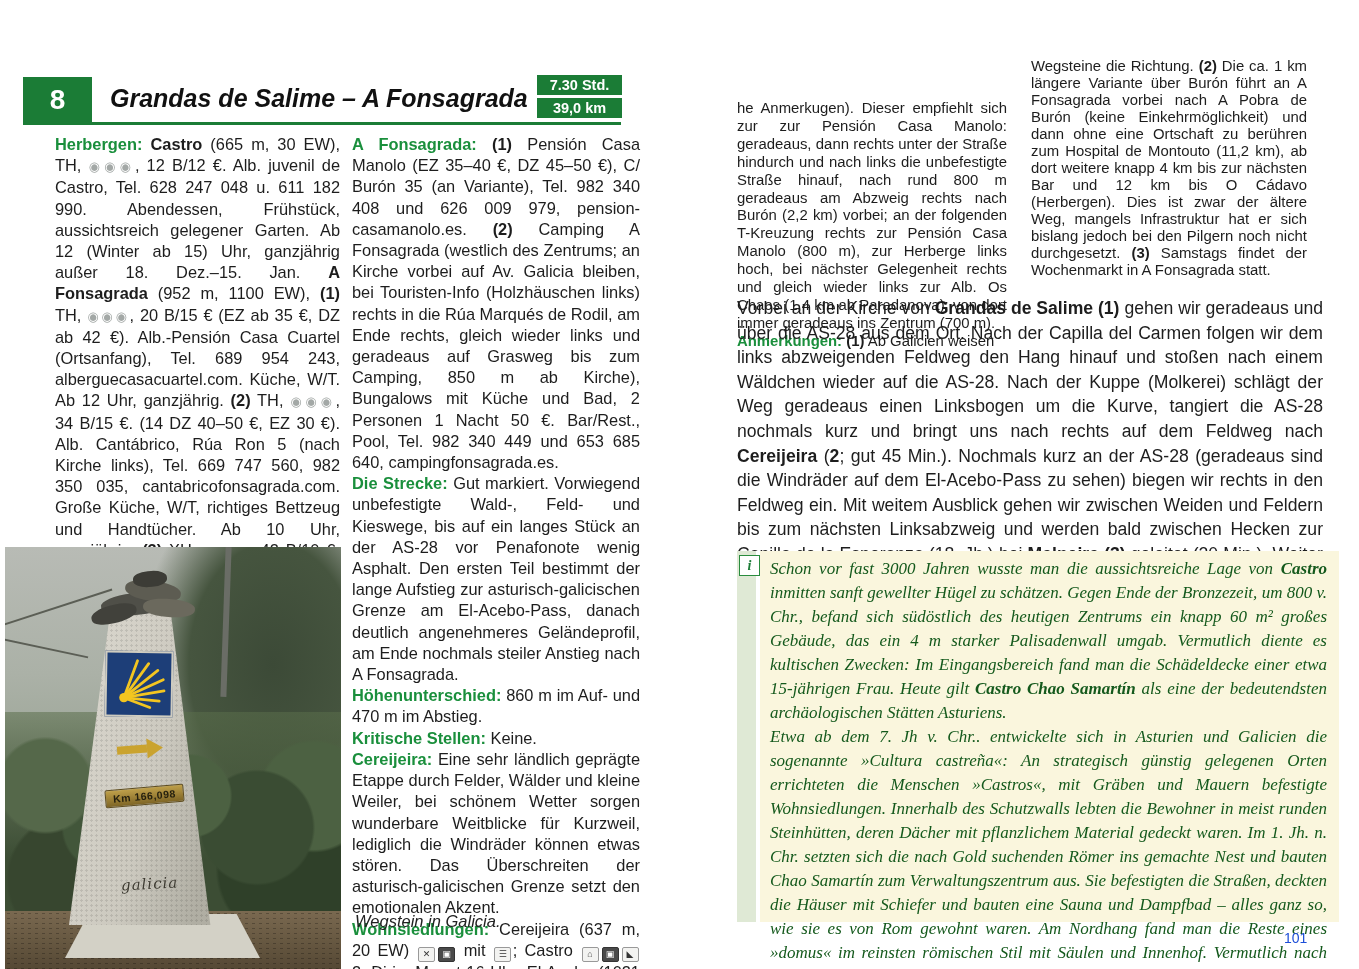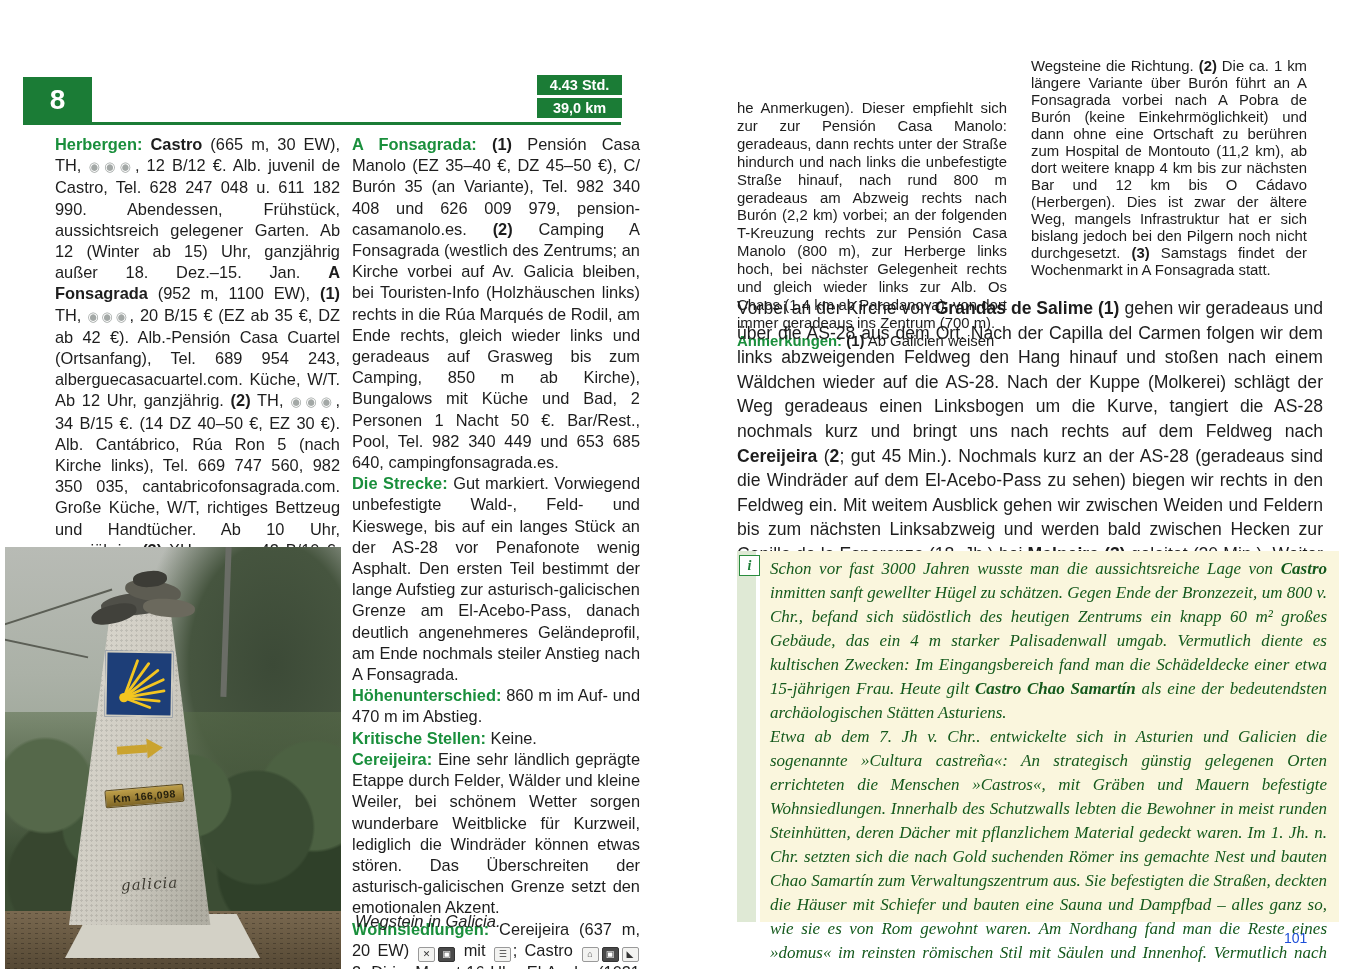--- a/index.html
+++ b/index.html
@@ -99,23 +99,24 @@
   .page-number{position:absolute;left:1284px;top:930px;width:55px;text-align:left;font-size:14px;color:#1d4ed8;}
 </style>
 </head>
 <body>
 
 <div class="page">
 
   <div class="stage-box">
     <span>8</span>
   </div>
+  <h1 class="title" style="margin:0;">Grandas de Salime – A Fonsagrada</h1>
   <div class="title-rule"></div>
   <div class="badges">
-    <div class="badge">4.43 Std.</div>
+    <div class="badge">7.30 Std.</div>
     <div class="badge">39,0 km</div>
   </div>
 
   <div class="col col1"><span class="lbl">Herbergen: </span><span class="b">Castro</span><span> (665 m, 30 EW), TH, </span><span class="sh">◉◉◉</span><span>, 12 B/12 €. Alb. juvenil de Castro, Tel. 628 247 048 u. 611 182 990. Abendessen, Frühstück, aussichtsreich gelegener Garten. Ab 12 (Winter ab 15) Uhr, ganzjährig außer 18. Dez.–15. Jan. </span><span class="b">A Fonsagrada</span><span> (952 m, 1100 EW), </span><span class="b">(1)</span><span> TH, </span><span class="sh">◉◉◉</span><span>, 20 B/15 € (EZ ab 35 €, DZ ab 42 €). Alb.-Pensión Casa Cuartel (Ortsanfang), Tel. 689 954 243, alberguecasacuartel.com. Küche, W/T. Ab 12 Uhr, ganzjährig. </span><span class="b">(2)</span><span> TH, </span><span class="sh">◉◉◉</span><span>, 34 B/15 €. (14 DZ 40–50 €, EZ 30 €). Alb. Cantábrico, Rúa Ron 5 (nach Kirche links), Tel. 669 747 560, 982 350 035, cantabricofonsagrada.com. Große Küche, W/T, richtiges Bettzeug und Handtücher. Ab 10 Uhr, ganzjährig. </span><span class="b">(3)</span><span> XH, </span><span class="sh">◉◉◉</span><span>, 42 B/10 €. Alb. de peregrinos Ramón Rodríguez, C/ San Roque (kurz nach Kirche rechts) in Casa Pasarín (schön renoviertes historisches Altstadthaus); viel Platz, Küche (ohne Utensilien), Kamin. 13–22 Uhr, ganzjährig.
 </span><span class="lbl">Alternative Unterkünfte: </span><span class="b">Castro</span><span>: Hotel Rural Chao San Martín, Tel. 985 627 267.</span></div>
   <div class="col col2"><span class="lbl">A Fonsagrada: </span><span class="b">(1)</span><span> Pensión Casa Manolo (EZ 35–40 €, DZ 45–50 €), C/ Burón 35 (an Variante), Tel. 982 340 408 und 626 009 979, pension-casamanolo.es. </span><span class="b">(2)</span><span> Camping A Fonsagrada (westlich des Zentrums; an Kirche vorbei auf Av. Galicia bleiben, bei Touristen-Info (Holzhäuschen links) rechts in die Rúa Marqués de Rodil, am Ende rechts, gleich wieder links und geradeaus auf Grasweg bis zum Camping, 850 m ab Kirche), Bungalows mit Küche und Bad, 2 Personen 1 Nacht 50 €. Bar/Rest., Pool, Tel. 982 340 449 und 653 685 640, campingfonsagrada.es.
 </span><span class="lbl">Die Strecke: </span><span>Gut markiert. Vorwiegend unbefestigte Wald-, Feld- und Kieswege, bis auf ein langes Stück an der AS-28 vor Penafonote wenig Asphalt. Den ersten Teil bestimmt der lange Aufstieg zur asturisch-galicischen Grenze am El-Acebo-Pass, danach deutlich angenehmeres Geländeprofil, am Ende nochmals steiler Anstieg nach A Fonsagrada.
 </span><span class="lbl">Höhenunterschied: </span><span>860 m im Auf- und 470 m im Abstieg.
 </span><span class="lbl">Kritische Stellen: </span><span>Keine.
 </span><span class="lbl">Cereijeira: </span><span>Eine sehr ländlich geprägte Etappe durch Felder, Wälder und kleine Weiler, bei schönem Wetter sorgen wunderbare Weitblicke für Kurzweil, lediglich die Windräder können etwas stören. Das Überschreiten der asturisch-galicischen Grenze setzt den emotionalen Akzent.

